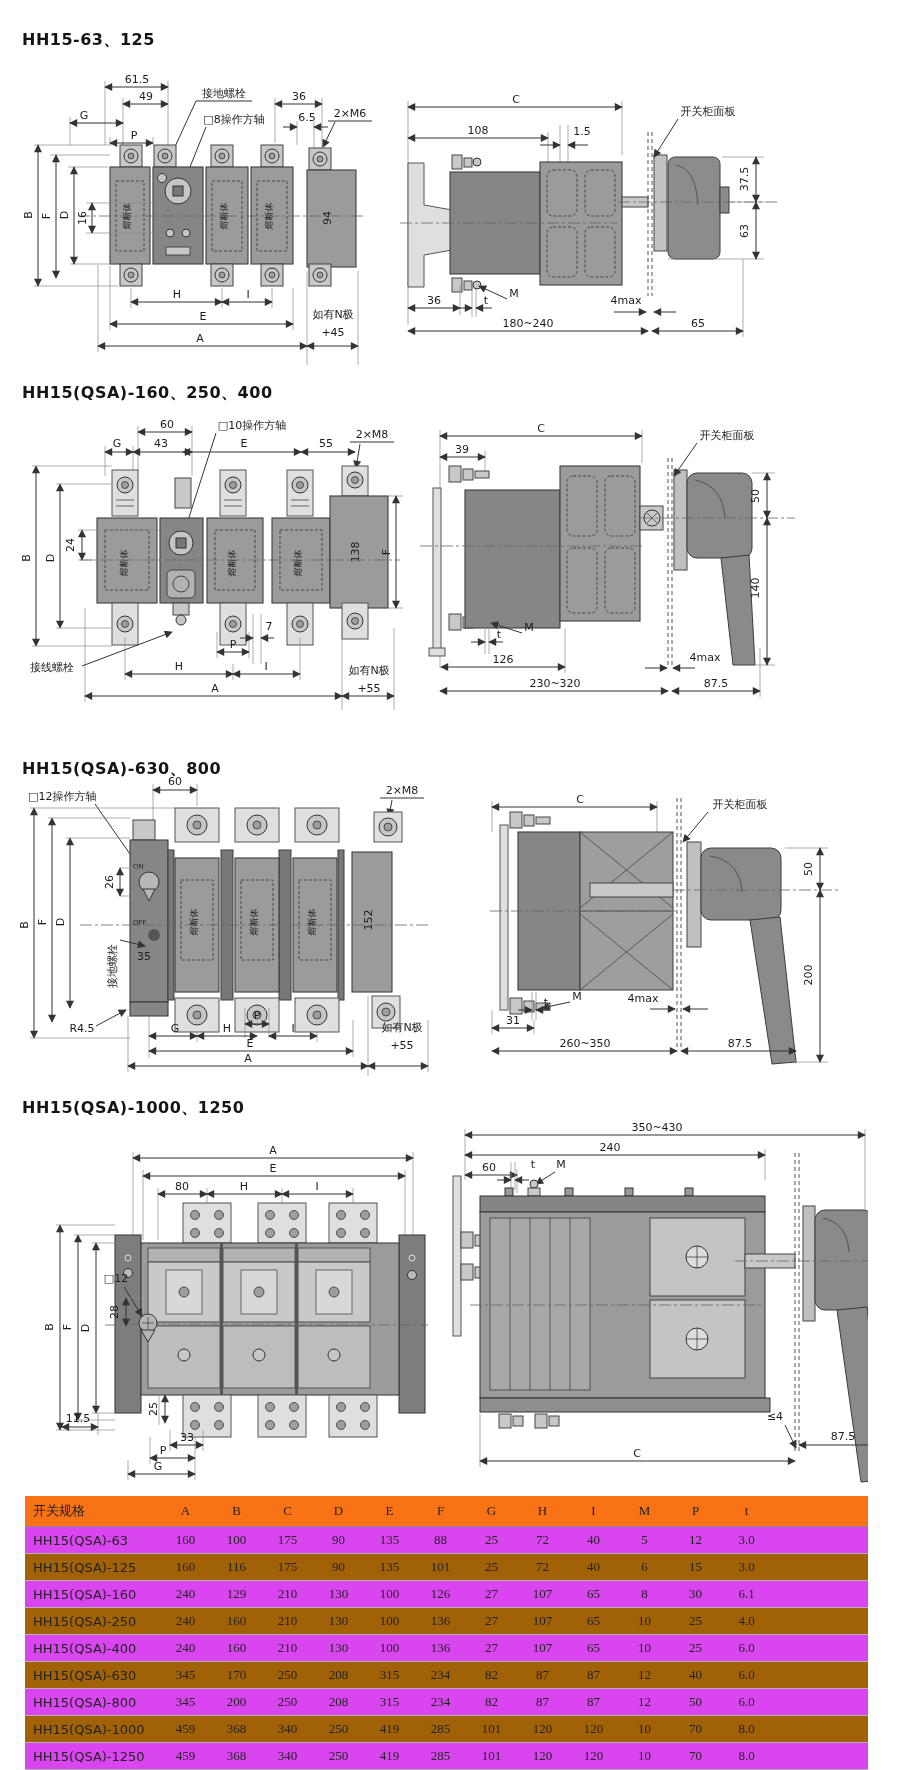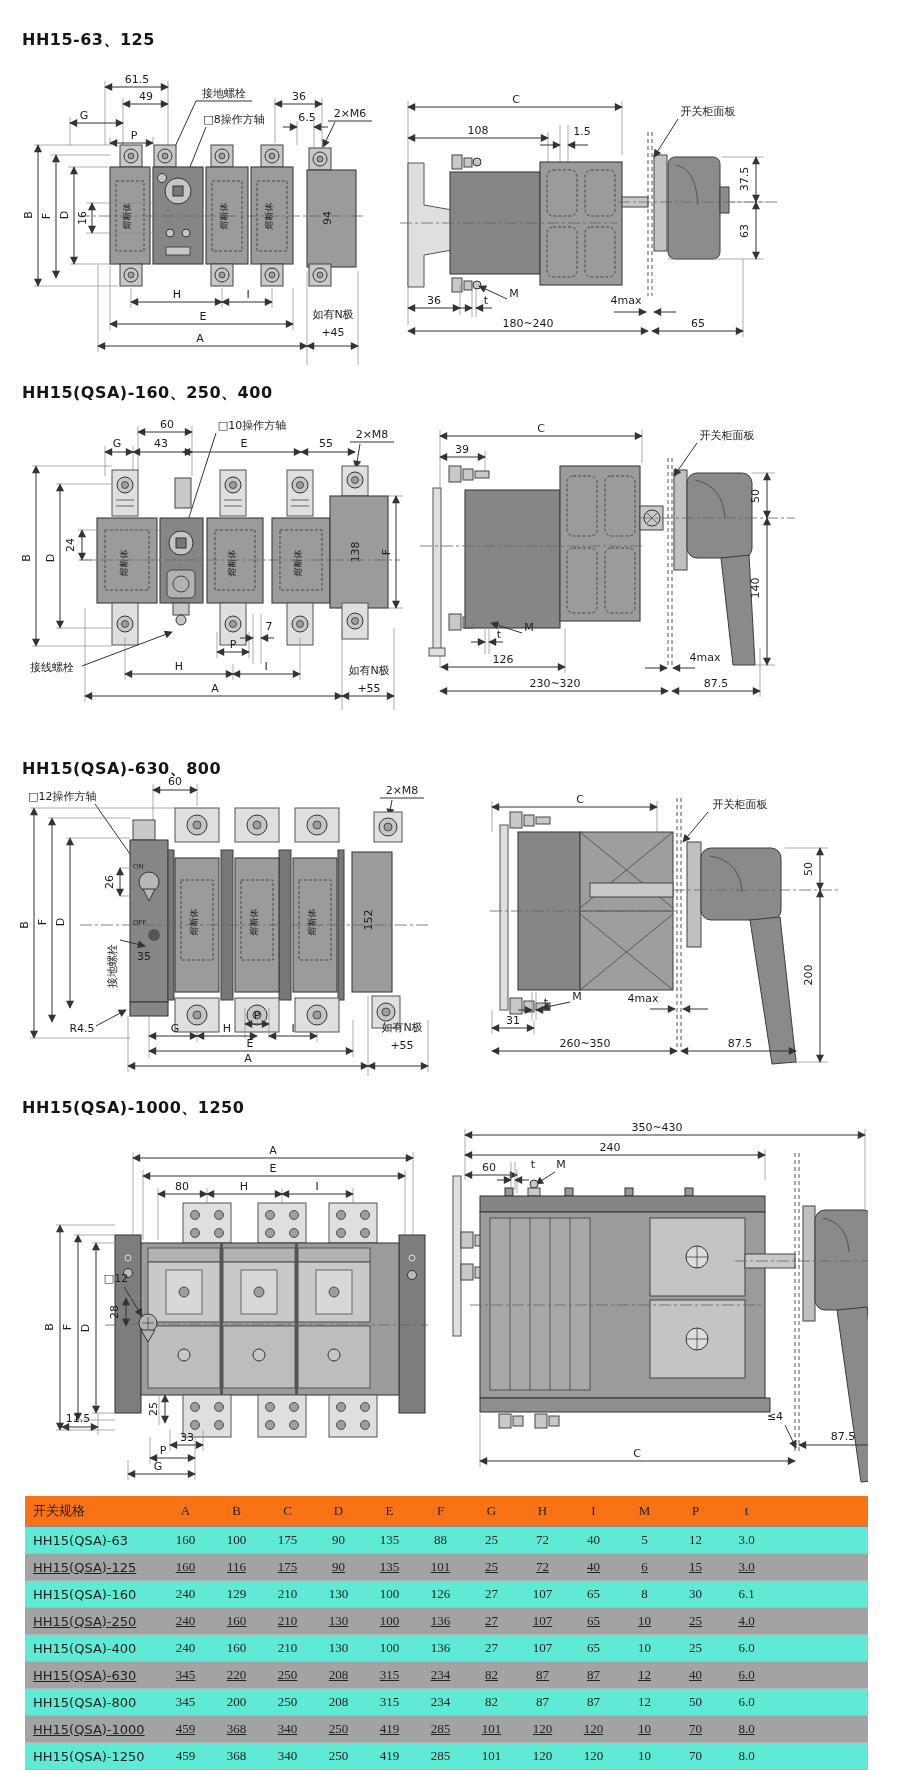--- a/index.html
+++ b/index.html
@@ -24,22 +24,22 @@
   .padl{fill:#dfdfdf;stroke:#555;stroke-width:1;}
   .inner{fill:none;stroke:#3f3f3f;stroke-width:.9;stroke-dasharray:3 2;}
   .boltO{fill:#c6c6c6;stroke:#333;stroke-width:1;}
   .boltI{fill:#9e9e9e;stroke:#333;stroke-width:.8;}
   .dark{fill:#787878;stroke:#3c3c3c;stroke-width:1;}
   .u{stroke:#1c1c1c;stroke-width:.9;}
   
   .table{position:absolute;left:25px;top:1496px;width:855px;}
   .thead,.tr{display:grid;grid-template-columns:135px repeat(12,51px) 1fr;align-items:center;}
   .thead{height:30px;background:#f97316;border-bottom:1.5px solid #8a8a8a;font-size:13px;color:#222;}
-  .tr{height:26px;background:#5eead4;border-bottom:1px solid #b3b3b3;font-size:13px;color:#222;}
-  .tr.alt{background:#a3a3a3;text-decoration:underline;}
+  .tr{height:26px;background:#d946ef;border-bottom:1px solid #b3b3b3;font-size:13px;color:#222;}
+  .tr.alt{background:#a16207;}
   .th,.td{padding-left:8px;white-space:nowrap;}
   .th.num,.td.num{padding-left:0;text-align:center;font-family:"Liberation Serif","DejaVu Serif",serif;}
 </style>
 </head>
 <body>
 
 <div class="page">
 
   <h2 class="sec-title" style="top:30px">HH15-63、125</h2>
 
@@ -942,21 +942,21 @@
           <div class="td num">27</div>
           <div class="td num">107</div>
           <div class="td num">65</div>
           <div class="td num">10</div>
           <div class="td num">25</div>
           <div class="td num">6.0</div>
         </div>
         <div class="tr alt">
           <div class="td">HH15(QSA)-630</div>
           <div class="td num">345</div>
-          <div class="td num">220</div>
+          <div class="td num">170</div>
           <div class="td num">250</div>
           <div class="td num">208</div>
           <div class="td num">315</div>
           <div class="td num">234</div>
           <div class="td num">82</div>
           <div class="td num">87</div>
           <div class="td num">87</div>
           <div class="td num">12</div>
           <div class="td num">40</div>
           <div class="td num">6.0</div>

